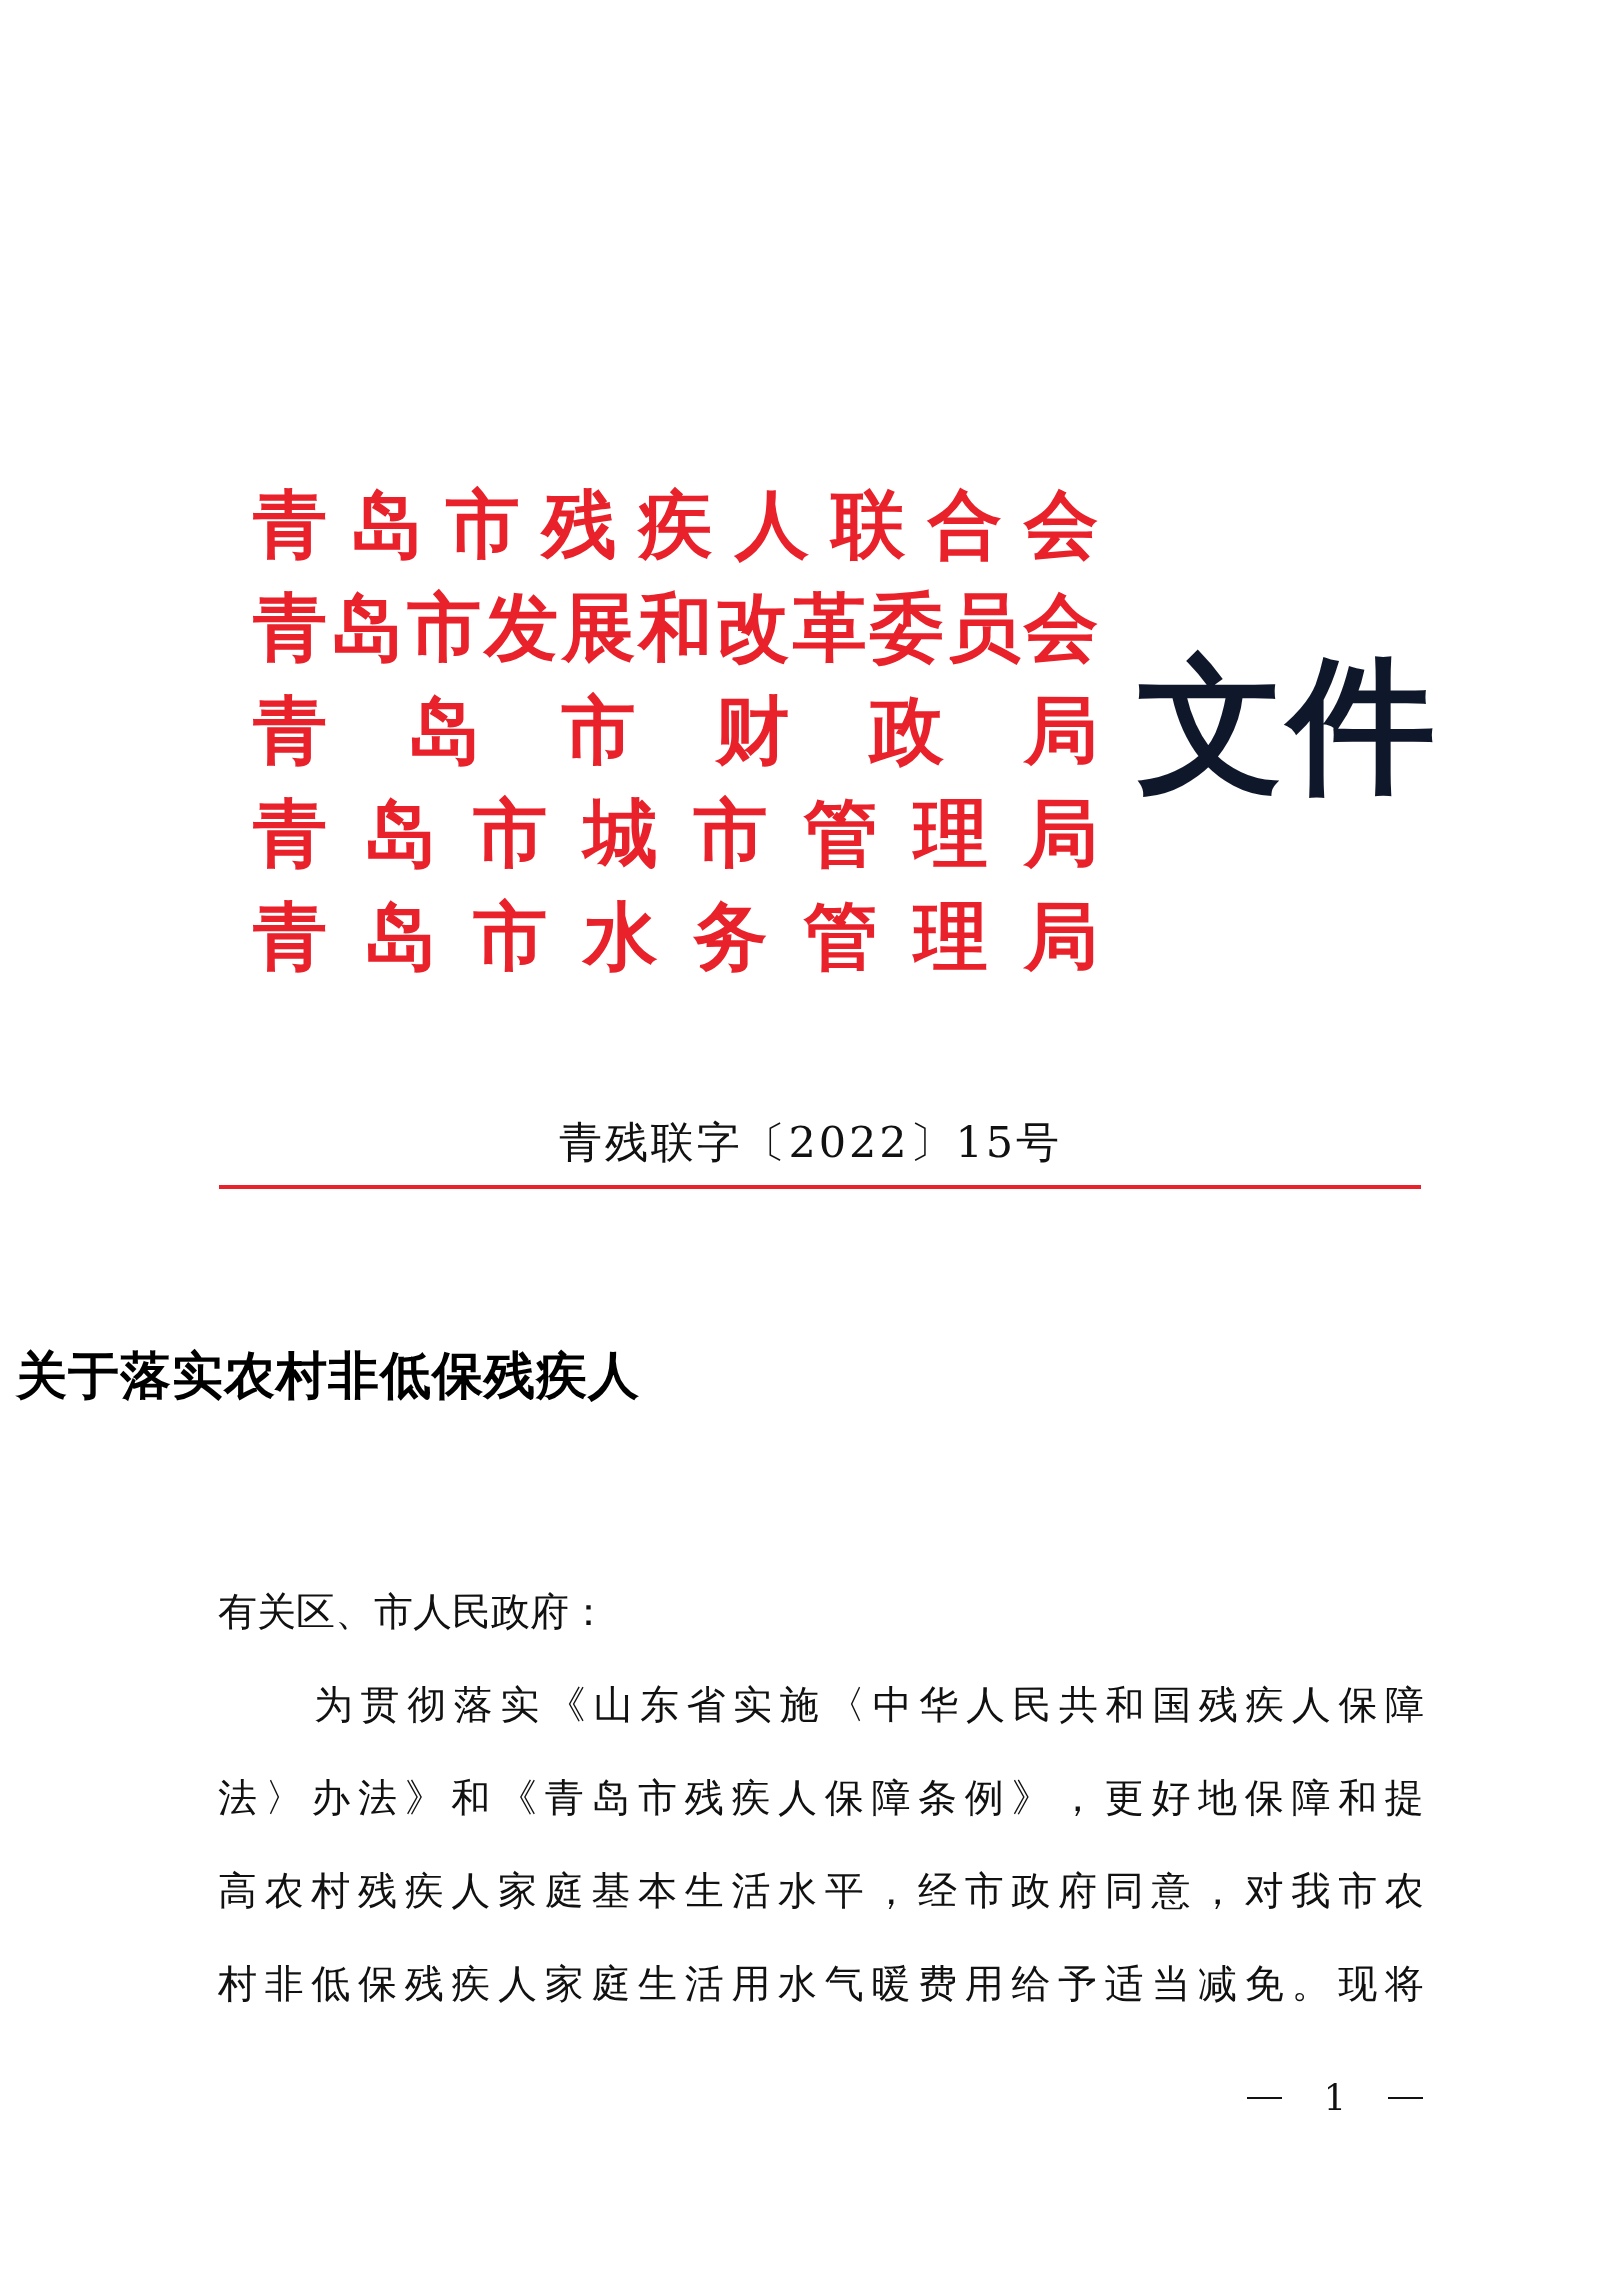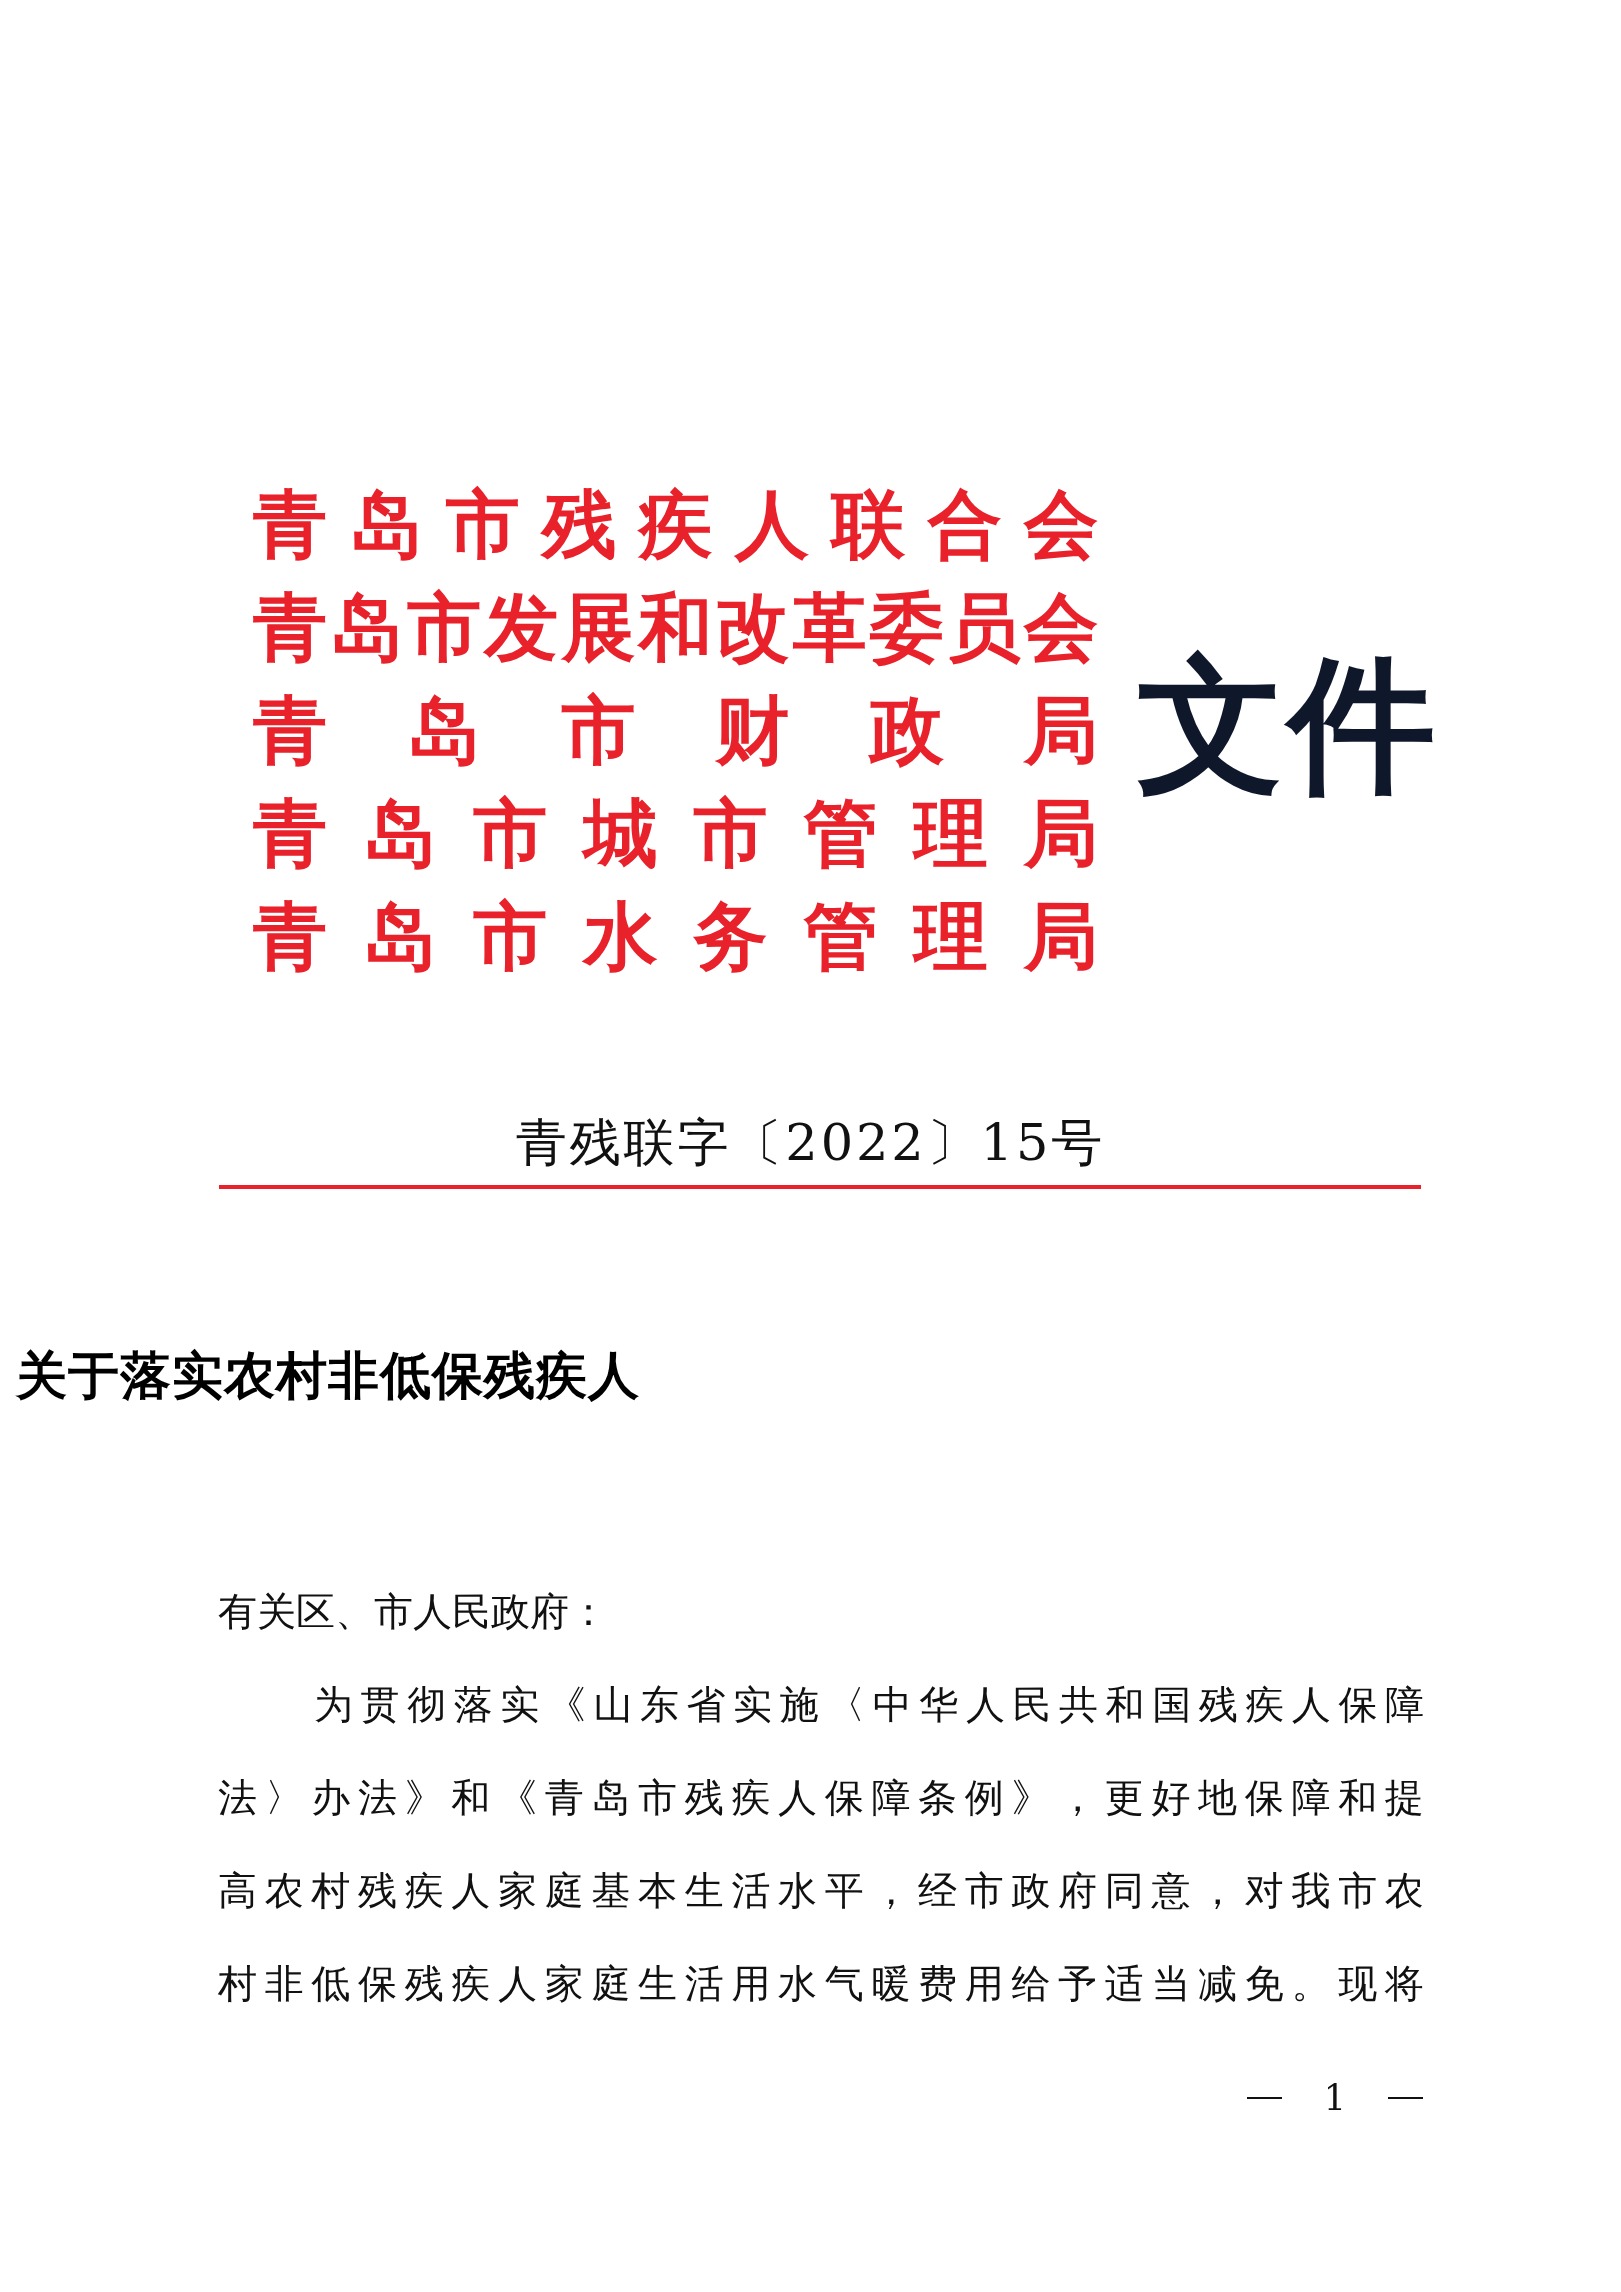--- a/index.html
+++ b/index.html
@@ -15,21 +15,21 @@
   .issuer-line span { display: inline-block; }
   .wenjian {
     position: absolute; left: 1137px; top: 637px; height: 176px;
     font-family: "DejaVu Serif", "Liberation Serif", serif;
     font-size: 147px; font-weight: bold; color: #0f172a; line-height: 176px;
     letter-spacing: 3.9px;
   }
   .docno {
     position: absolute; left: 0; width: 1621px; top: 1115px; text-align: center;
     font-family: "DejaVu Serif", "Liberation Serif", serif;
-    font-size: 51px; color: #111; line-height: 55px; letter-spacing: 2.9px;
+    font-size: 43px; color: #111; line-height: 55px; letter-spacing: 2.9px;
   }
   .red-rule {
     position: absolute; left: 219px; top: 1185px; width: 1202px; height: 3.9px; background: #e8212a;
   }
   .title-line {
     position: absolute; left: 16px; width: 1621px; text-align: left;
     font-family: "DejaVu Serif", "Liberation Serif", serif;
     font-weight: bold; font-size: 51px; color: #000; line-height: 69px; letter-spacing: 1px;
   }
   .body-line {

